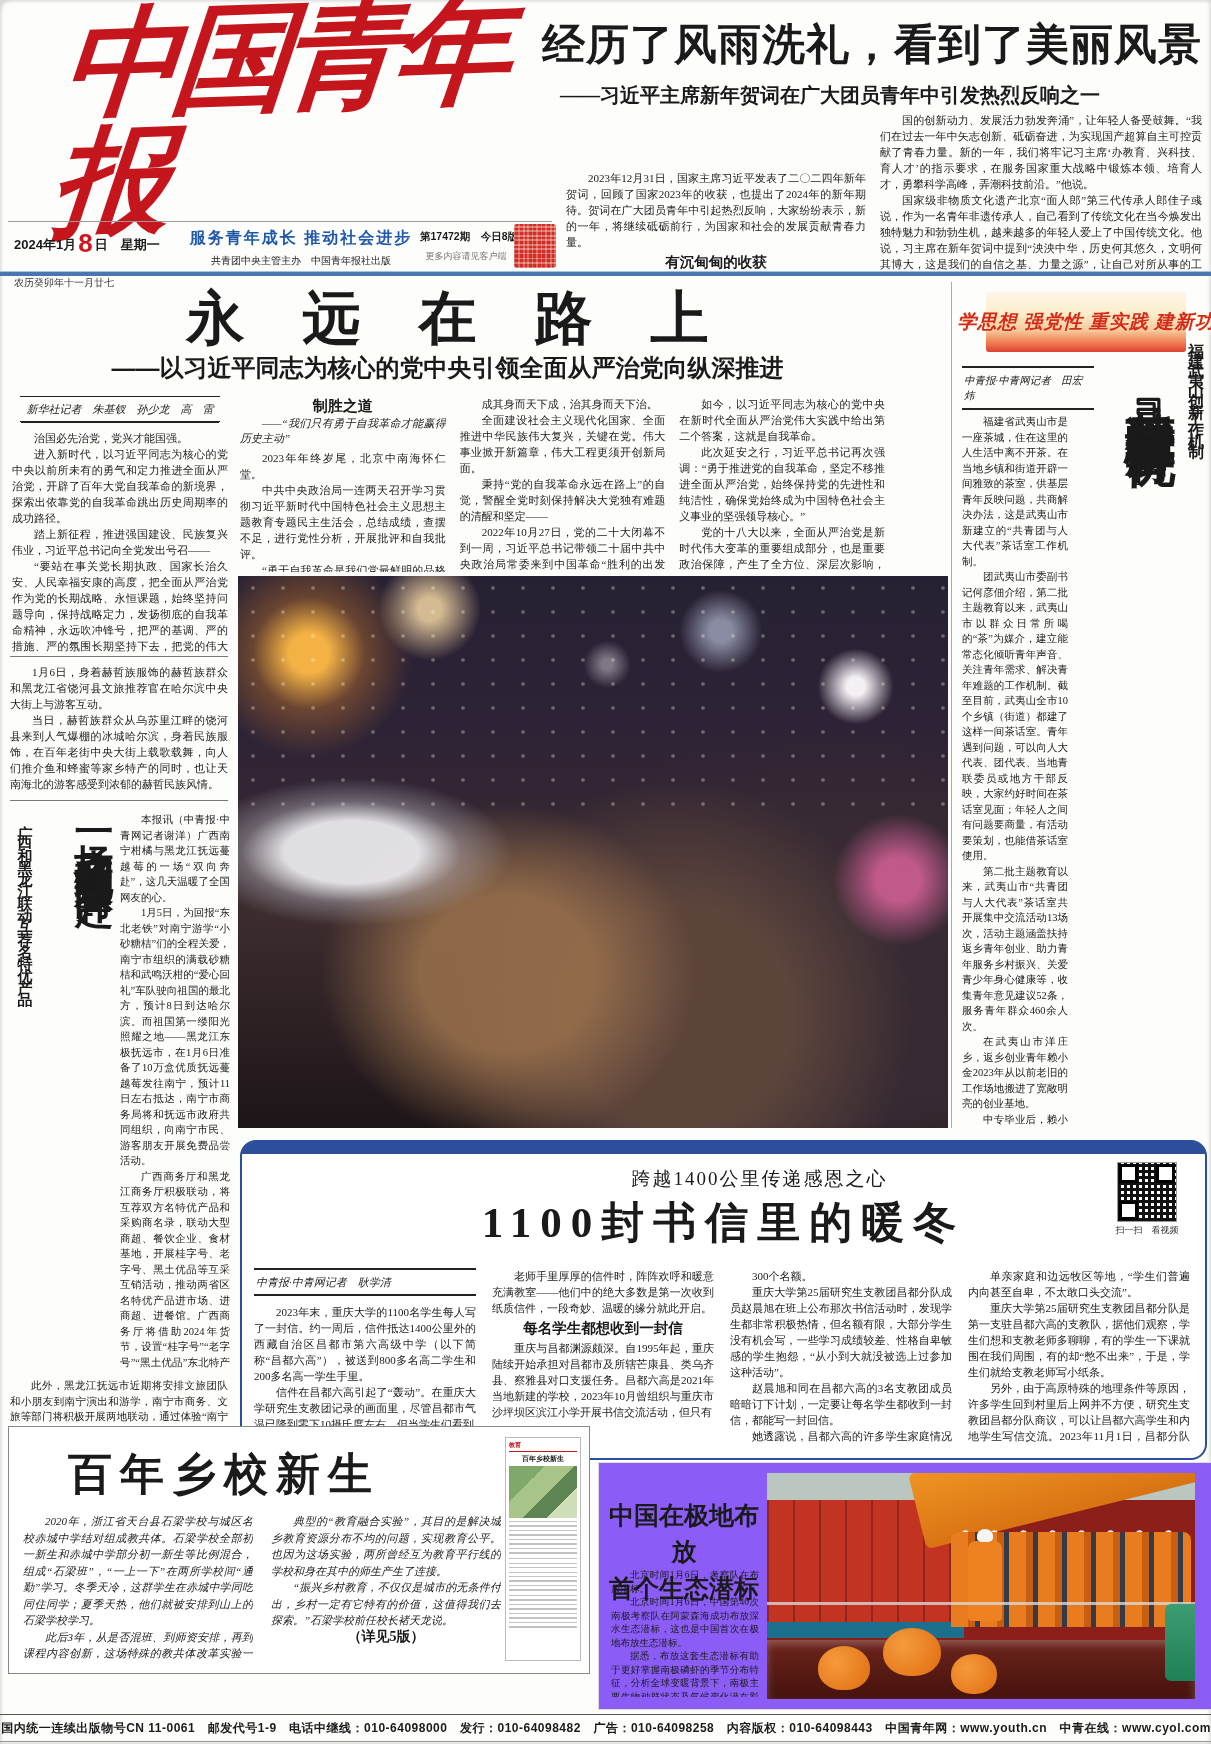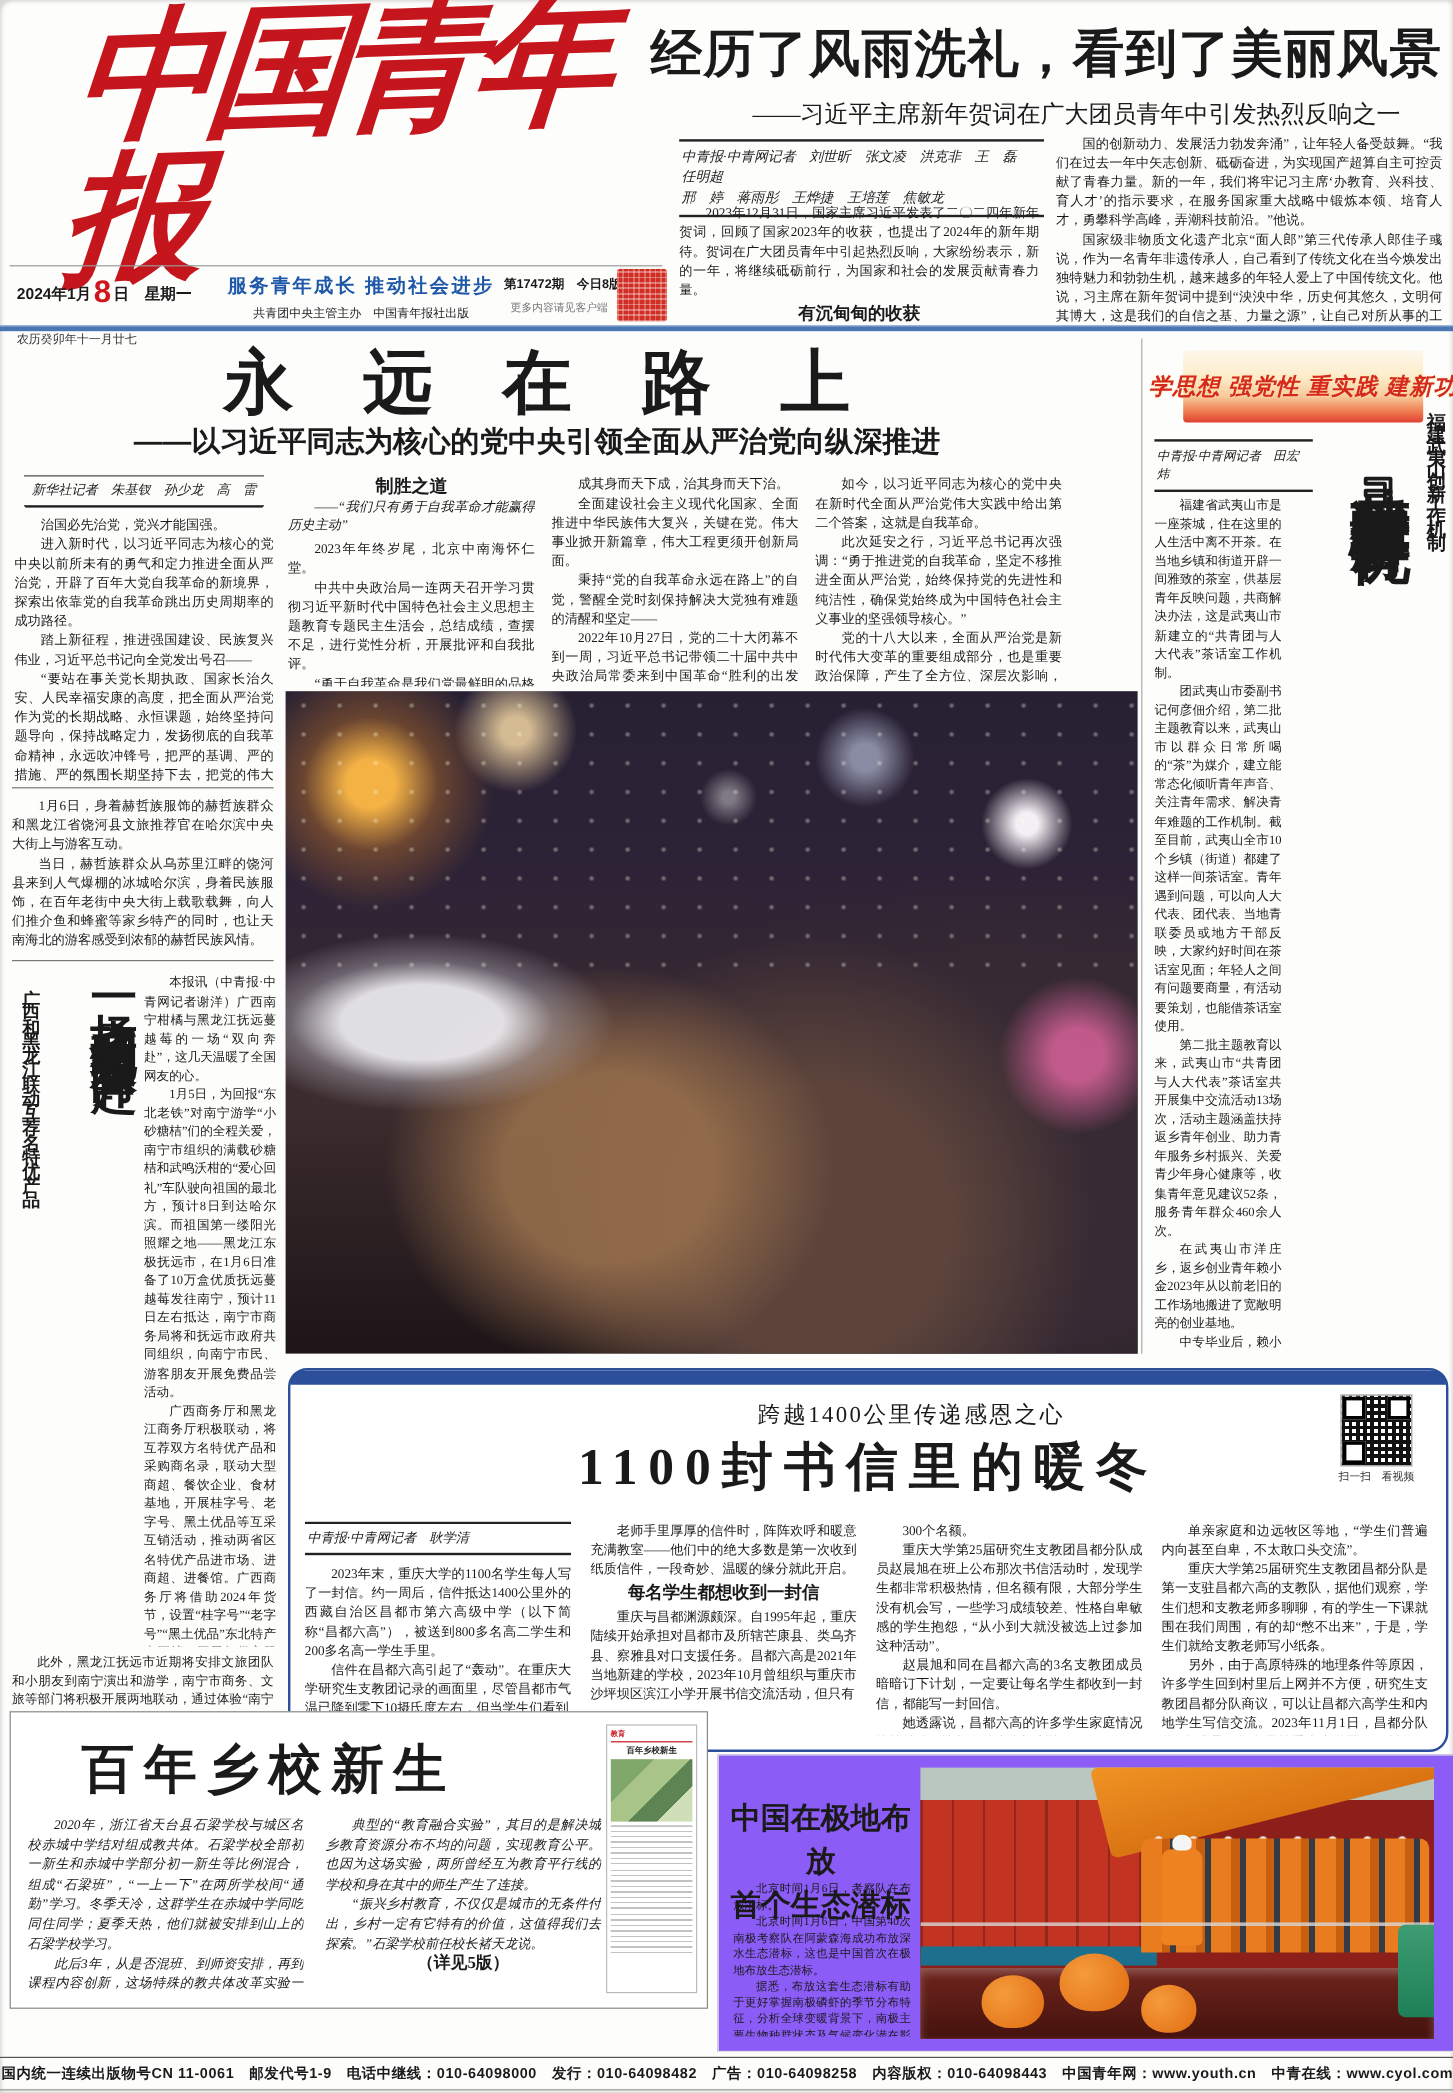--- a/index.html
+++ b/index.html
@@ -25,21 +25,21 @@
   .dl-pub{font-size:10px;color:#222;margin-top:5px;white-space:nowrap;}
   .dl-right{left:420px;top:230px;width:92px;text-align:center;}
   .dl-issue{font-size:10.5px;font-weight:bold;white-space:nowrap;}
   .dl-more{font-size:9px;color:#777;margin-top:6px;white-space:nowrap;}
   .stamp{left:514px;top:224px;width:42px;height:44px;background:#cf2d25;border-radius:3px;
      background-image:repeating-linear-gradient(0deg,rgba(255,255,255,.35) 0 1.5px,transparent 1.5px 4.5px),
                       repeating-linear-gradient(90deg,rgba(255,235,200,.3) 0 1.5px,transparent 1.5px 4.5px);}
   .blue-rule{left:0;top:271px;width:1211px;height:4px;background:#4a76b2;border-top:1px solid #a9c0da;}
   
   .tr-head{left:540px;top:16px;width:664px;text-align:center;font-size:43px;font-weight:900;letter-spacing:1px;white-space:nowrap;}
-  .tr-deck{left:582px;top:82px;width:630px;text-align:center;font-size:20px;font-weight:normal;white-space:nowrap;}
+  .tr-deck{left:560px;top:82px;width:630px;text-align:left;font-size:20px;font-weight:bold;white-space:nowrap;}
   .byline-box{border-top:2px solid #222;border-bottom:2px solid #222;padding:5px 2px;font-style:italic;}
   .tr-byline{left:566px;top:116px;width:300px;font-size:11.5px;line-height:17px;}
   .tr-col1{left:566px;top:170px;width:300px;height:100px;}
   .tr-col2{left:880px;top:112px;width:322px;height:158px;}
   .subhead{text-align:center;font-weight:900;font-size:14.5px;margin:4px 0;text-indent:0 !important;
            font-family:"Liberation Sans","DejaVu Sans",sans-serif;}
   
   .main-head{left:10px;top:280px;width:875px;text-align:center;font-size:58px;font-weight:900;
      letter-spacing:58px;padding-left:58px;box-sizing:border-box;white-space:nowrap;
      font-family:"Liberation Sans","DejaVu Sans",sans-serif;}
@@ -177,24 +177,20 @@
 
   <div class="abs tr-head">经历了风雨洗礼，看到了美丽风景</div>
   <div class="abs tr-deck">——习近平主席新年贺词在广大团员青年中引发热烈反响之一</div>
   <div class="abs tr-col1 body-text">
     <div>
         <p>2023年12月31日，国家主席习近平发表了二〇二四年新年贺词，回顾了国家2023年的收获，也提出了2024年的新年期待。贺词在广大团员青年中引起热烈反响，大家纷纷表示，新的一年，将继续砥砺前行，为国家和社会的发展贡献青春力量。</p>
       </div>
     <div class="subhead">有沉甸甸的收获</div>
 
   </div>
-  <div class="abs tr-byline byline-box">
-    <div>中青报·中青网记者　刘世昕　张文凌　洪克非　王　磊　任明超</div>
-    <div>邢　婷　蒋雨彤　王烨捷　王培莲　焦敏龙</div>
-  </div>
   <div class="abs tr-col2 body-text">
     <div>
         <p>国的创新动力、发展活力勃发奔涌”，让年轻人备受鼓舞。“我们在过去一年中矢志创新、砥砺奋进，为实现国产超算自主可控贡献了青春力量。新的一年，我们将牢记习主席‘办教育、兴科技、育人才’的指示要求，在服务国家重大战略中锻炼本领、培育人才，勇攀科学高峰，弄潮科技前沿。”他说。</p>
         <p>国家级非物质文化遗产北京“面人郎”第三代传承人郎佳子彧说，作为一名青年非遗传承人，自己看到了传统文化在当今焕发出独特魅力和勃勃生机，越来越多的年轻人爱上了中国传统文化。他说，习主席在新年贺词中提到“泱泱中华，历史何其悠久，文明何其博大，这是我们的自信之基、力量之源”，让自己对所从事的工作更加坚定，“我会让以‘面人郎’为代表的非遗文化在时代舞台上奔跑起来，让传统文化为更多年轻人带去滋养。”（下转3版）</p>
       </div>
   </div>
 
   <div class="abs main-deck">——以习近平同志为核心的党中央引领全面从严治党向纵深推进</div>
   <div class="abs main-head">永远在路上</div>
   <div class="abs m-col1 body-text">

